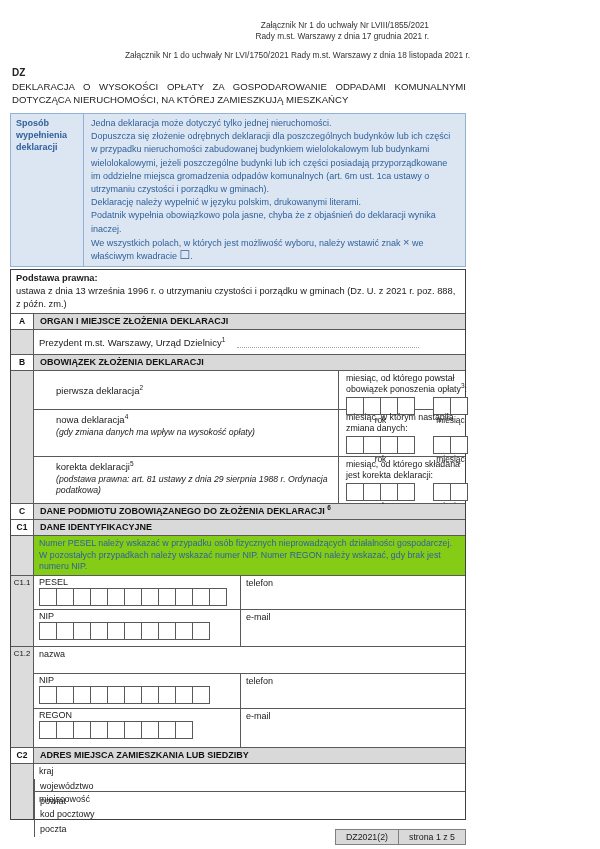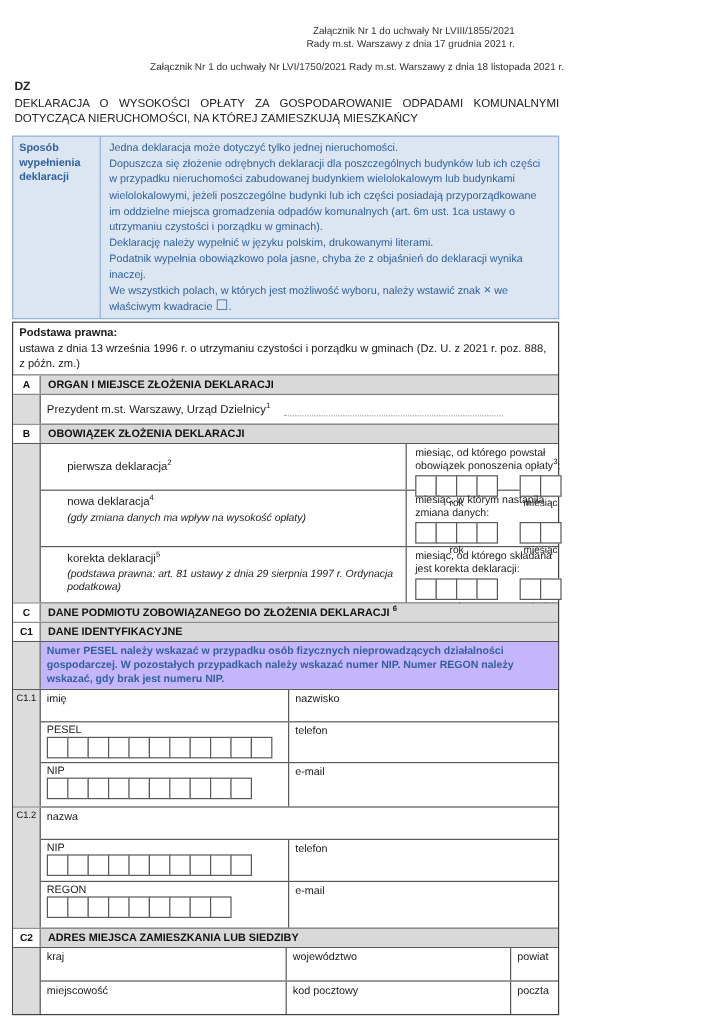--- a/index.html
+++ b/index.html
@@ -47,28 +47,28 @@
   .box-group{display:flex;}
   .box-group + .box-group{margin-left:18px;}
   .box{width:16px;height:16px;border:1px solid #595959;background:#fff;}
   .box + .box{margin-left:-1px;}
   .box-labels{display:flex;font-size:8.4px;line-height:10px;margin-top:0;}
   .bl-year{width:69px;text-align:center;}
   .bl-month{width:35px;text-align:center;margin-left:18px;}
   .row-h1{height:38px;}
   .row-h2{height:46px;}
   
-  .note-cell{flex:1;background:#c4b5fd;color:#31619c;font-size:8.8px;line-height:11.5px;padding:2px 5px;font-weight:bold;}
+  .note-cell{flex:1;background:#84cc16;color:#31619c;font-size:8.8px;line-height:11.5px;padding:2px 5px;}
   
   .half-l{width:196px;min-width:196px;}
   .half-r{flex:1;border-left:1px solid #595959;}
   .fld{padding:2px 5px;font-size:9px;line-height:11px;}
   .boxed-fld{padding:1px 5px 3px 5px;}
   .boxed-fld .fld-name{font-size:9px;line-height:11px;}
-  .r26{height:26px;} .r33{height:33px;} .r36{height:36px;} .r34{height:34px;} .r38{height:38px;} .r27{height:27px;}
+  .r26{height:26px;} .r33{height:33px;} .r36{height:36px;} .r34{height:34px;} .r38{height:38px;} .r27{height:27px;flex-direction:column;}
   
   .c2-c1{width:194px;min-width:194px;}
   .c2-c2{width:176px;min-width:176px;}
   .c2-c3{width:86px;min-width:86px;}
   .c2-flex{flex:1;}
   
   .footer{display:flex;justify-content:flex-end;margin:9px 10px 0 0;}
   .fcell{border:1px solid #7f7f7f;background:#d9d9d9;font-size:8.8px;line-height:12px;padding:1px 10px;text-align:center;}
   .fcell + .fcell{margin-left:-1px;}
 </style>
@@ -181,21 +181,21 @@
             <div class="box-labels">
               <span class="bl-year">rok</span>
               <span class="bl-month">miesiąc</span>
             </div>
           </div>
         </div>
 
         <div class="crow row-h2">
           <div class="b-desc">
             <div><span>korekta deklaracji</span><sup>5</sup></div>
-            <div class="b-note">(podstawa prawna: art. 81 ustawy z dnia 29 sierpnia 1997 r. Ordynacja podatkowa)</div>
+            <div class="b-note">(podstawa prawna: art. 81 ustawy z dnia 29 sierpnia 1988 r. Ordynacja podatkowa)</div>
           </div>
           <div class="b-date">
             <div class="b-date-label"><span>miesiąc, od którego składana jest korekta deklaracji:</span><sup></sup><span></span></div>
             <div class="boxes-line">
               <div class="box-group">
                   <div class="box"></div>
                   <div class="box"></div>
                   <div class="box"></div>
                   <div class="box"></div>
                 </div>
@@ -225,24 +225,20 @@
     </div>
 
     <div class="section">
       <div class="idcol"></div>
       <div class="note-cell">Numer PESEL należy wskazać w przypadku osób fizycznych nieprowadzących działalności gospodarczej. W pozostałych przypadkach należy wskazać numer NIP. Numer REGON należy wskazać, gdy brak jest numeru NIP.</div>
     </div>
 
     <div class="section">
       <div class="idcol">C1.1</div>
       <div class="sec-content">
-        <div class="crow r26">
-          <div class="half-l fld">imię</div>
-          <div class="half-r fld">nazwisko</div>
-        </div>
         <div class="crow r33">
           <div class="half-l boxed-fld">
             <div class="fld-name">PESEL</div>
             <div class="box-group">
                 <div class="box"></div>
                 <div class="box"></div>
                 <div class="box"></div>
                 <div class="box"></div>
                 <div class="box"></div>
                 <div class="box"></div>

